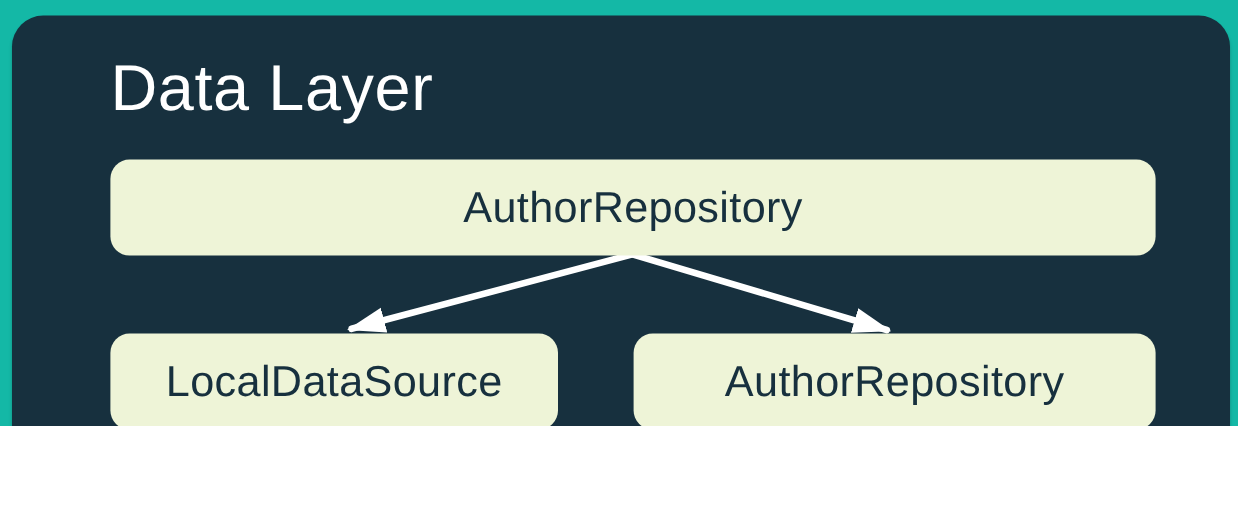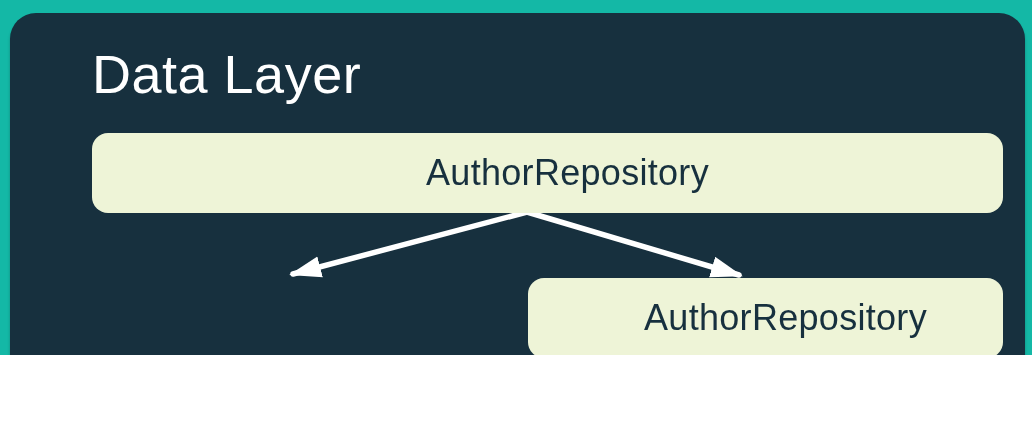--- a/index.html
+++ b/index.html
@@ -41,21 +41,20 @@
     background: #EEF4D7;
     border-radius: 16px;
     display: flex;
     align-items: center;
     justify-content: center;
     color: #17303E;
     font-size: 36px;
     font-weight: 400;
     letter-spacing: 0.3px;
     white-space: nowrap;
-    padding-left: 40px;
   }
   .node-repository {
     left: 82px;
     top: 120px;
     width: 871px;
     height: 80px;
   }
   .node-local {
     left: 82px;
     top: 265px;
@@ -92,19 +91,22 @@
         </marker>
       </defs>
       <line x1="517" y1="199" x2="283" y2="261" stroke="#FFFFFF" stroke-width="5.5" stroke-linecap="round" marker-end="url(#arrowhead)"></line>
       <line x1="517" y1="199" x2="729" y2="262" stroke="#FFFFFF" stroke-width="5.5" stroke-linecap="round" marker-end="url(#arrowhead)"></line>
     </svg>
 
     <div class="node node-repository">
       <span>AuthorRepository</span>
     </div>
 
+    <div class="node node-local">
+      <span>LocalDataSource</span>
+    </div>
 
     <div class="node node-network">
       <span>AuthorRepository</span>
     </div>
 
   </div>
 </div>
 
 </body></html>

